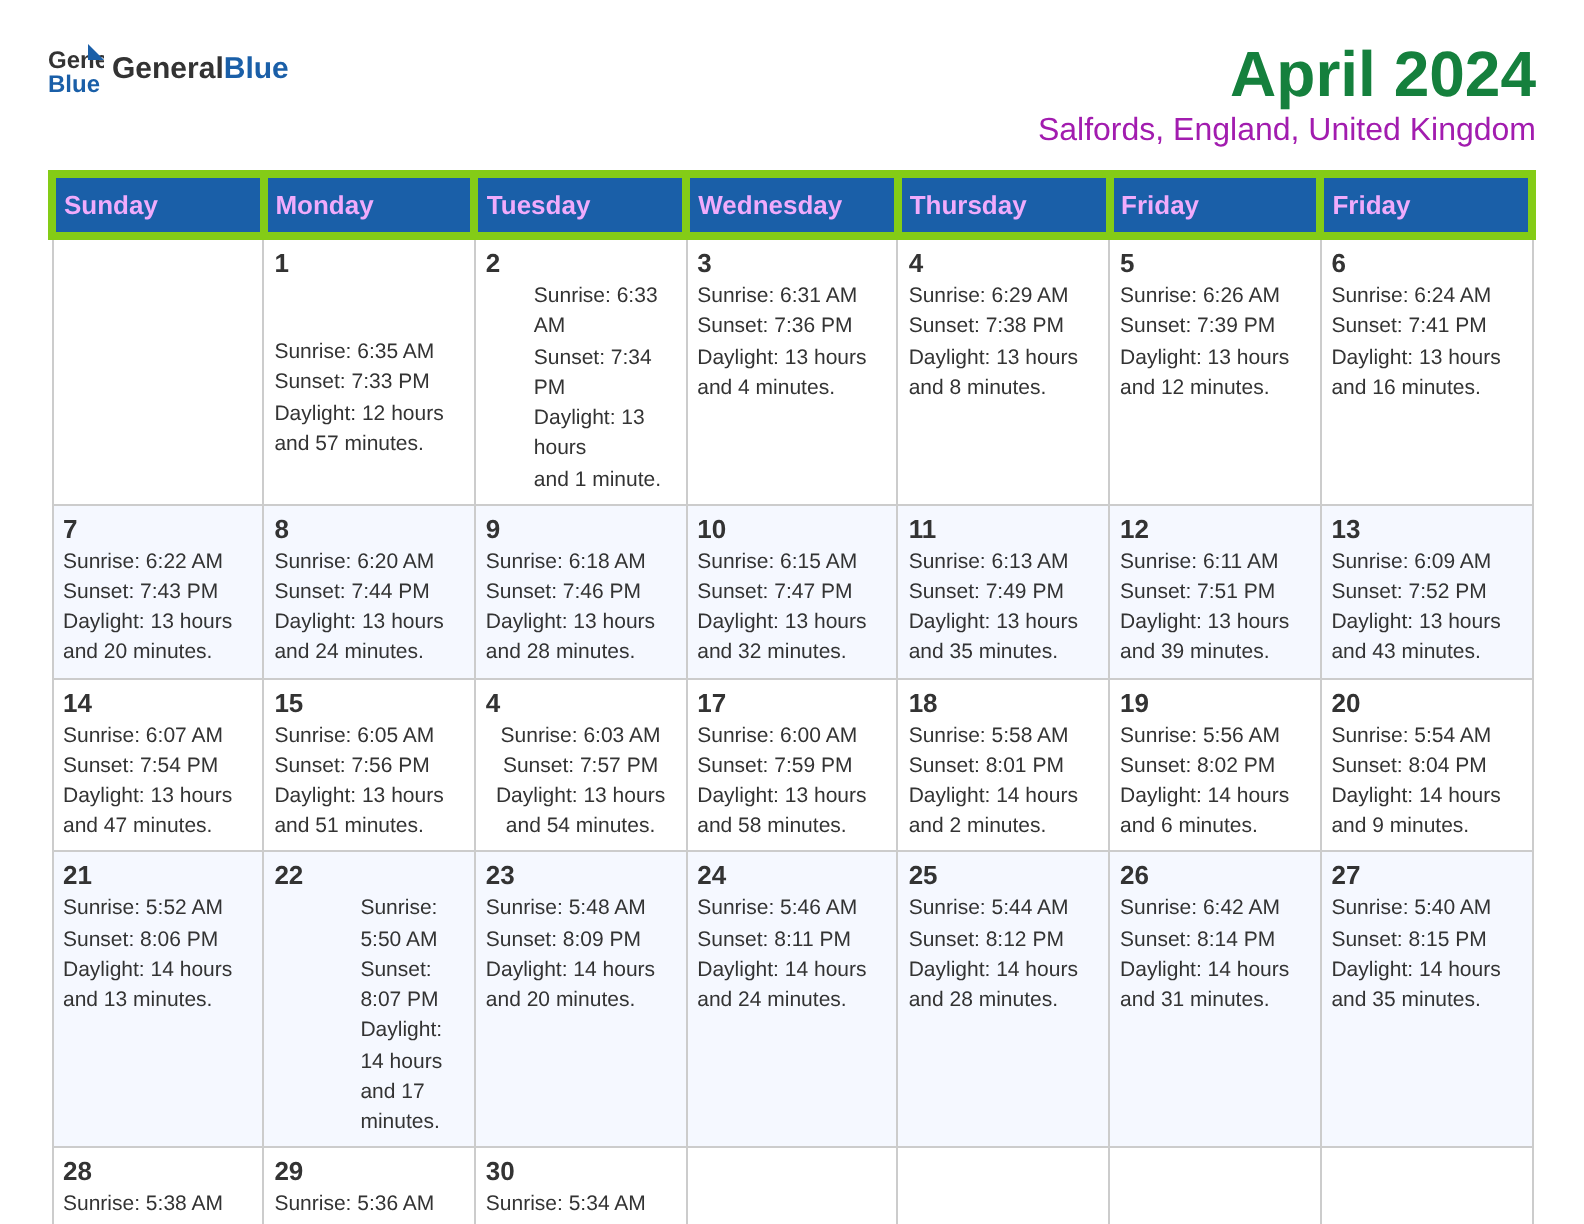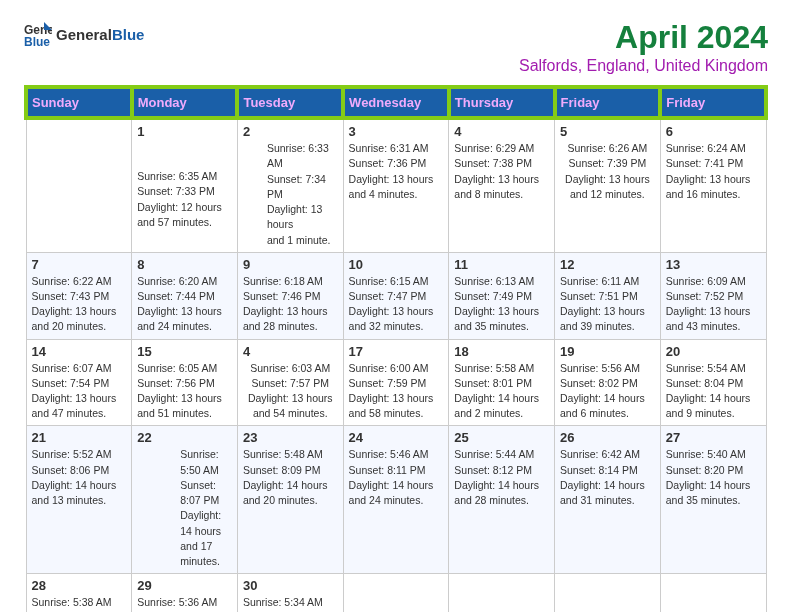--- a/index.html
+++ b/index.html
@@ -143,21 +143,21 @@
         </td>
         <td>
           <span class="day-num">4</span>
           <div class="cell-content" style="white-space: pre-line;">Sunrise: 6:29 AM
 Sunset: 7:38 PM
 Daylight: 13 hours
 and 8 minutes.</div>
         </td>
         <td>
           <span class="day-num">5</span>
-          <div class="cell-content" style="white-space: pre-line; text-align: center;">Sunrise: 6:26 AM
+          <div class="cell-content" style="white-space: pre-line;">Sunrise: 6:26 AM
 Sunset: 7:39 PM
 Daylight: 13 hours
 and 12 minutes.</div>
         </td>
         <td>
           <span class="day-num">6</span>
           <div class="cell-content" style="white-space: pre-line;">Sunrise: 6:24 AM
 Sunset: 7:41 PM
 Daylight: 13 hours
 and 16 minutes.</div>
@@ -304,21 +304,21 @@
         <td>
           <span class="day-num">26</span>
           <div class="cell-content" style="white-space: pre-line;">Sunrise: 6:42 AM
 Sunset: 8:14 PM
 Daylight: 14 hours
 and 31 minutes.</div>
         </td>
         <td>
           <span class="day-num">27</span>
           <div class="cell-content" style="white-space: pre-line;">Sunrise: 5:40 AM
-Sunset: 8:20 PM
+Sunset: 8:15 PM
 Daylight: 14 hours
 and 35 minutes.</div>
         </td>
       </tr>
       <tr>
         <td>
           <span class="day-num">28</span>
           <div class="cell-content" style="white-space: pre-line;">Sunrise: 5:38 AM
 Sunset: 8:17 PM
 Daylight: 14 hours

